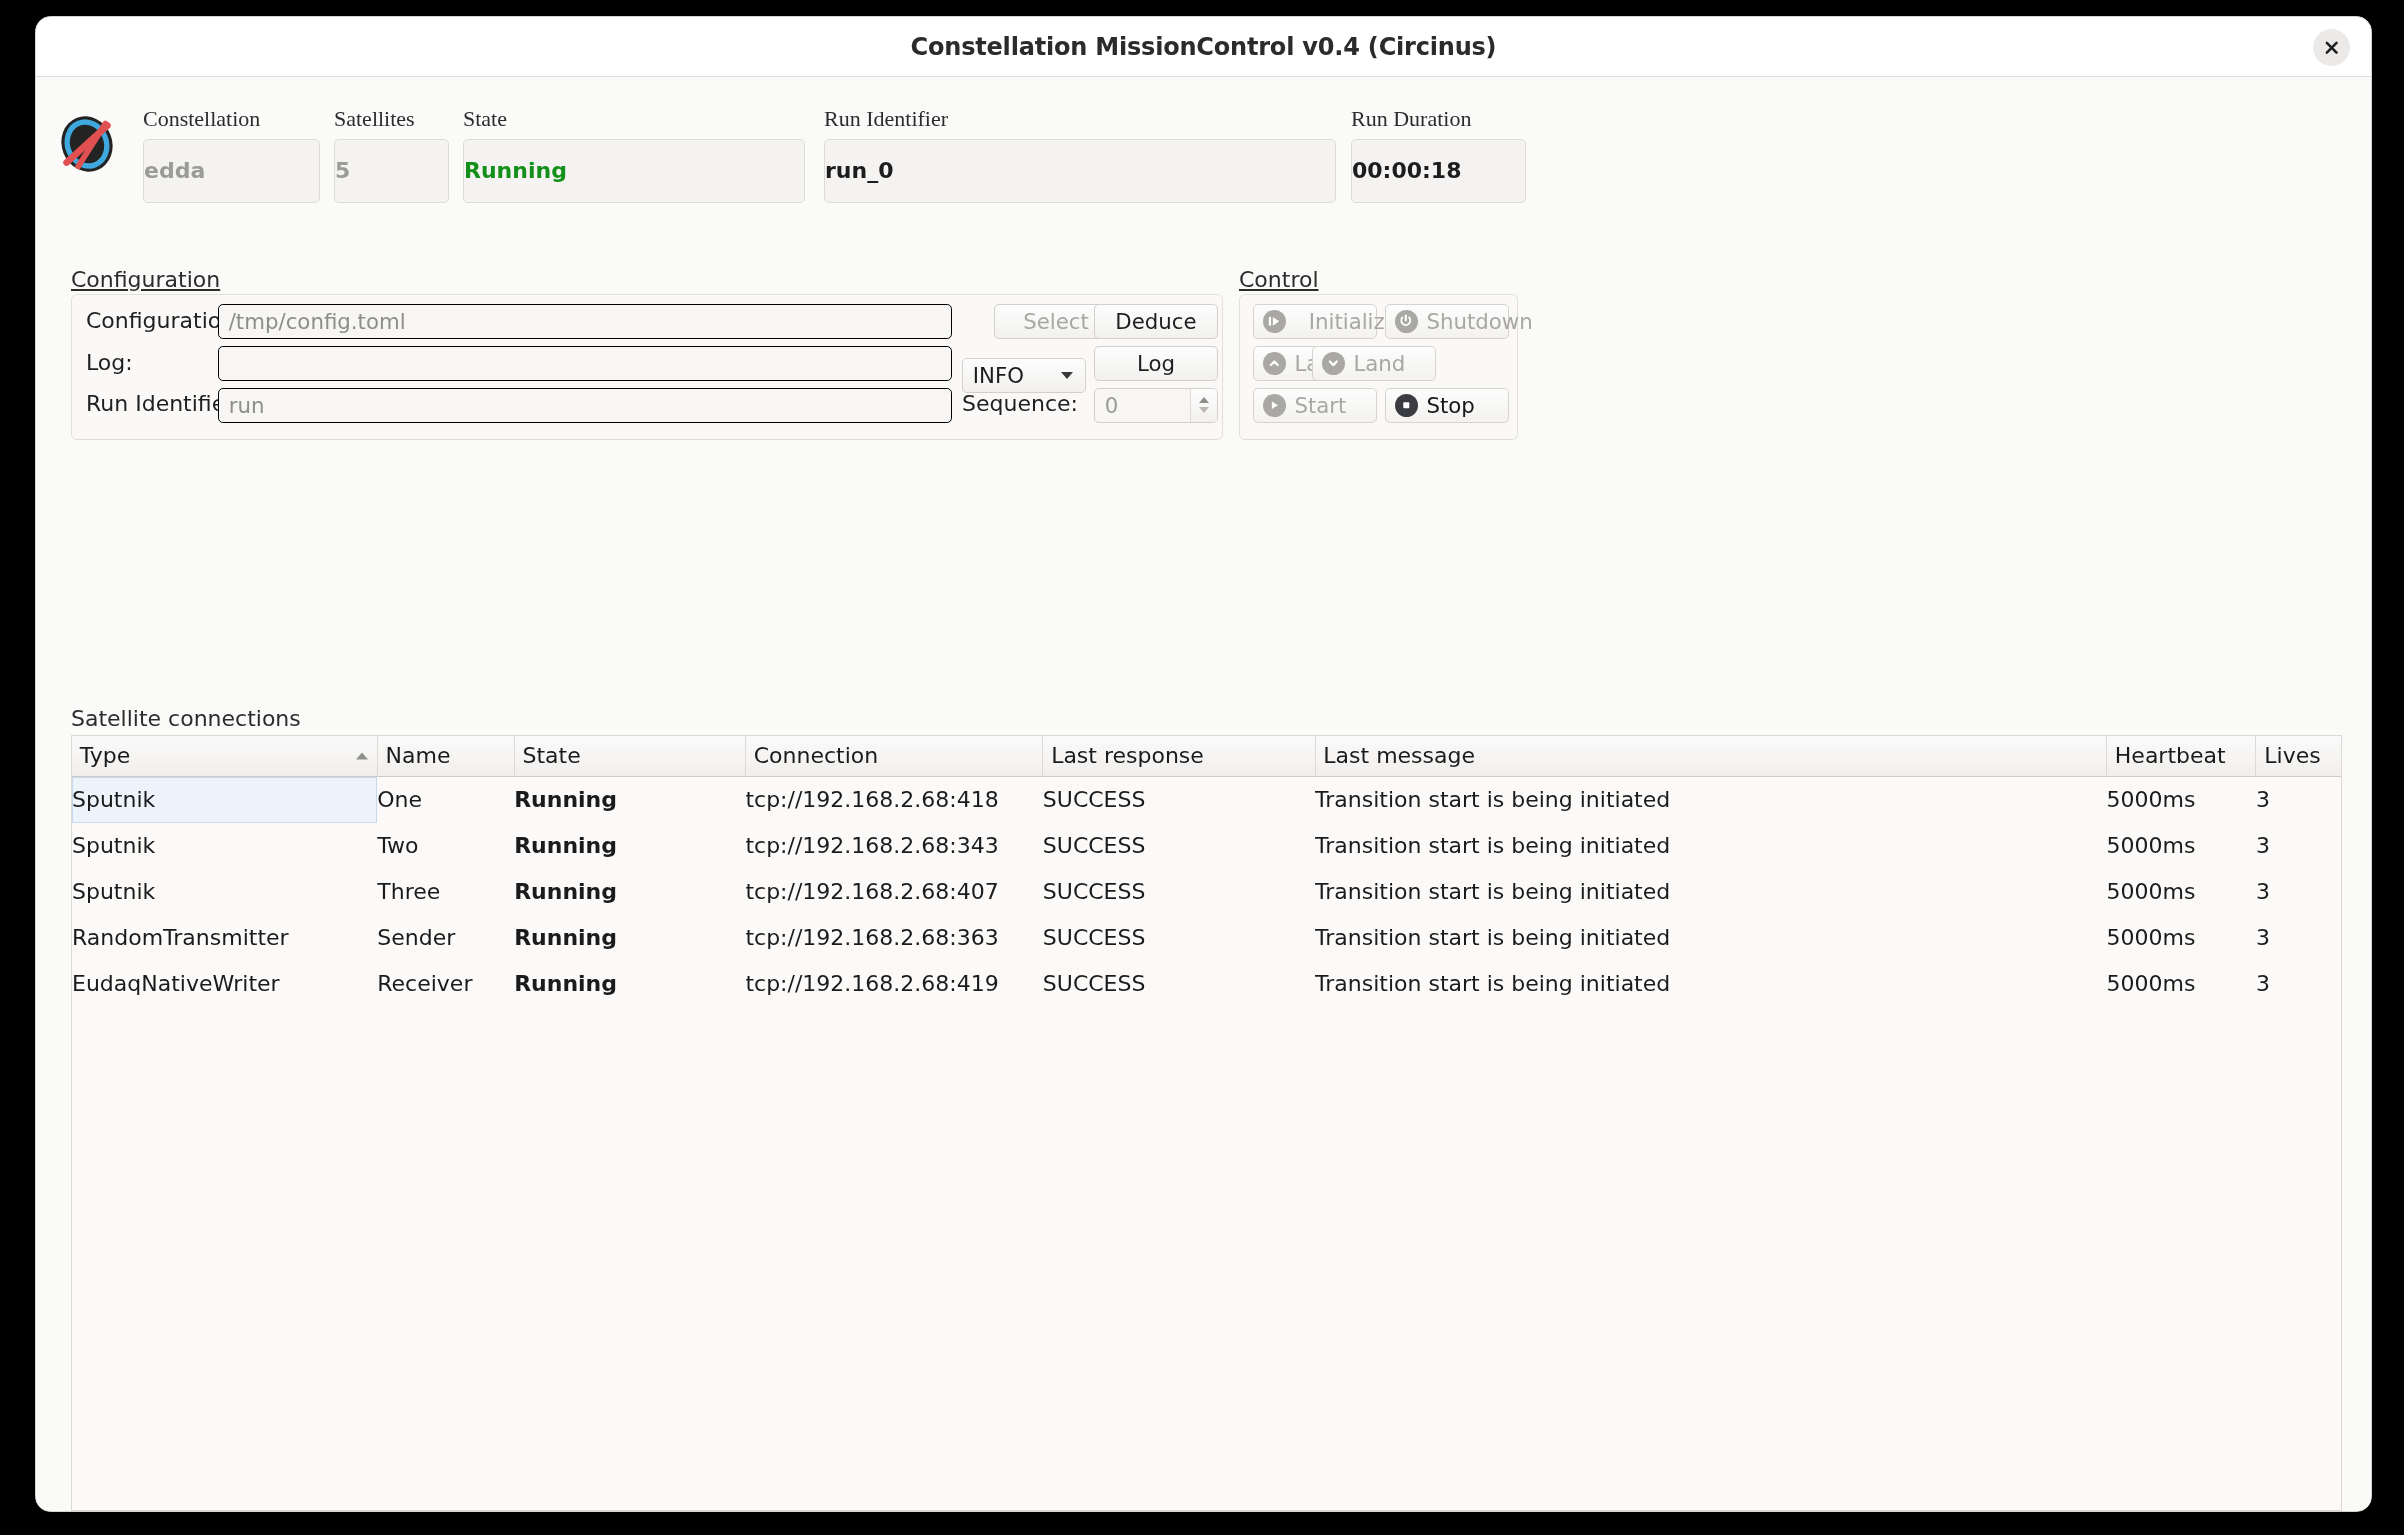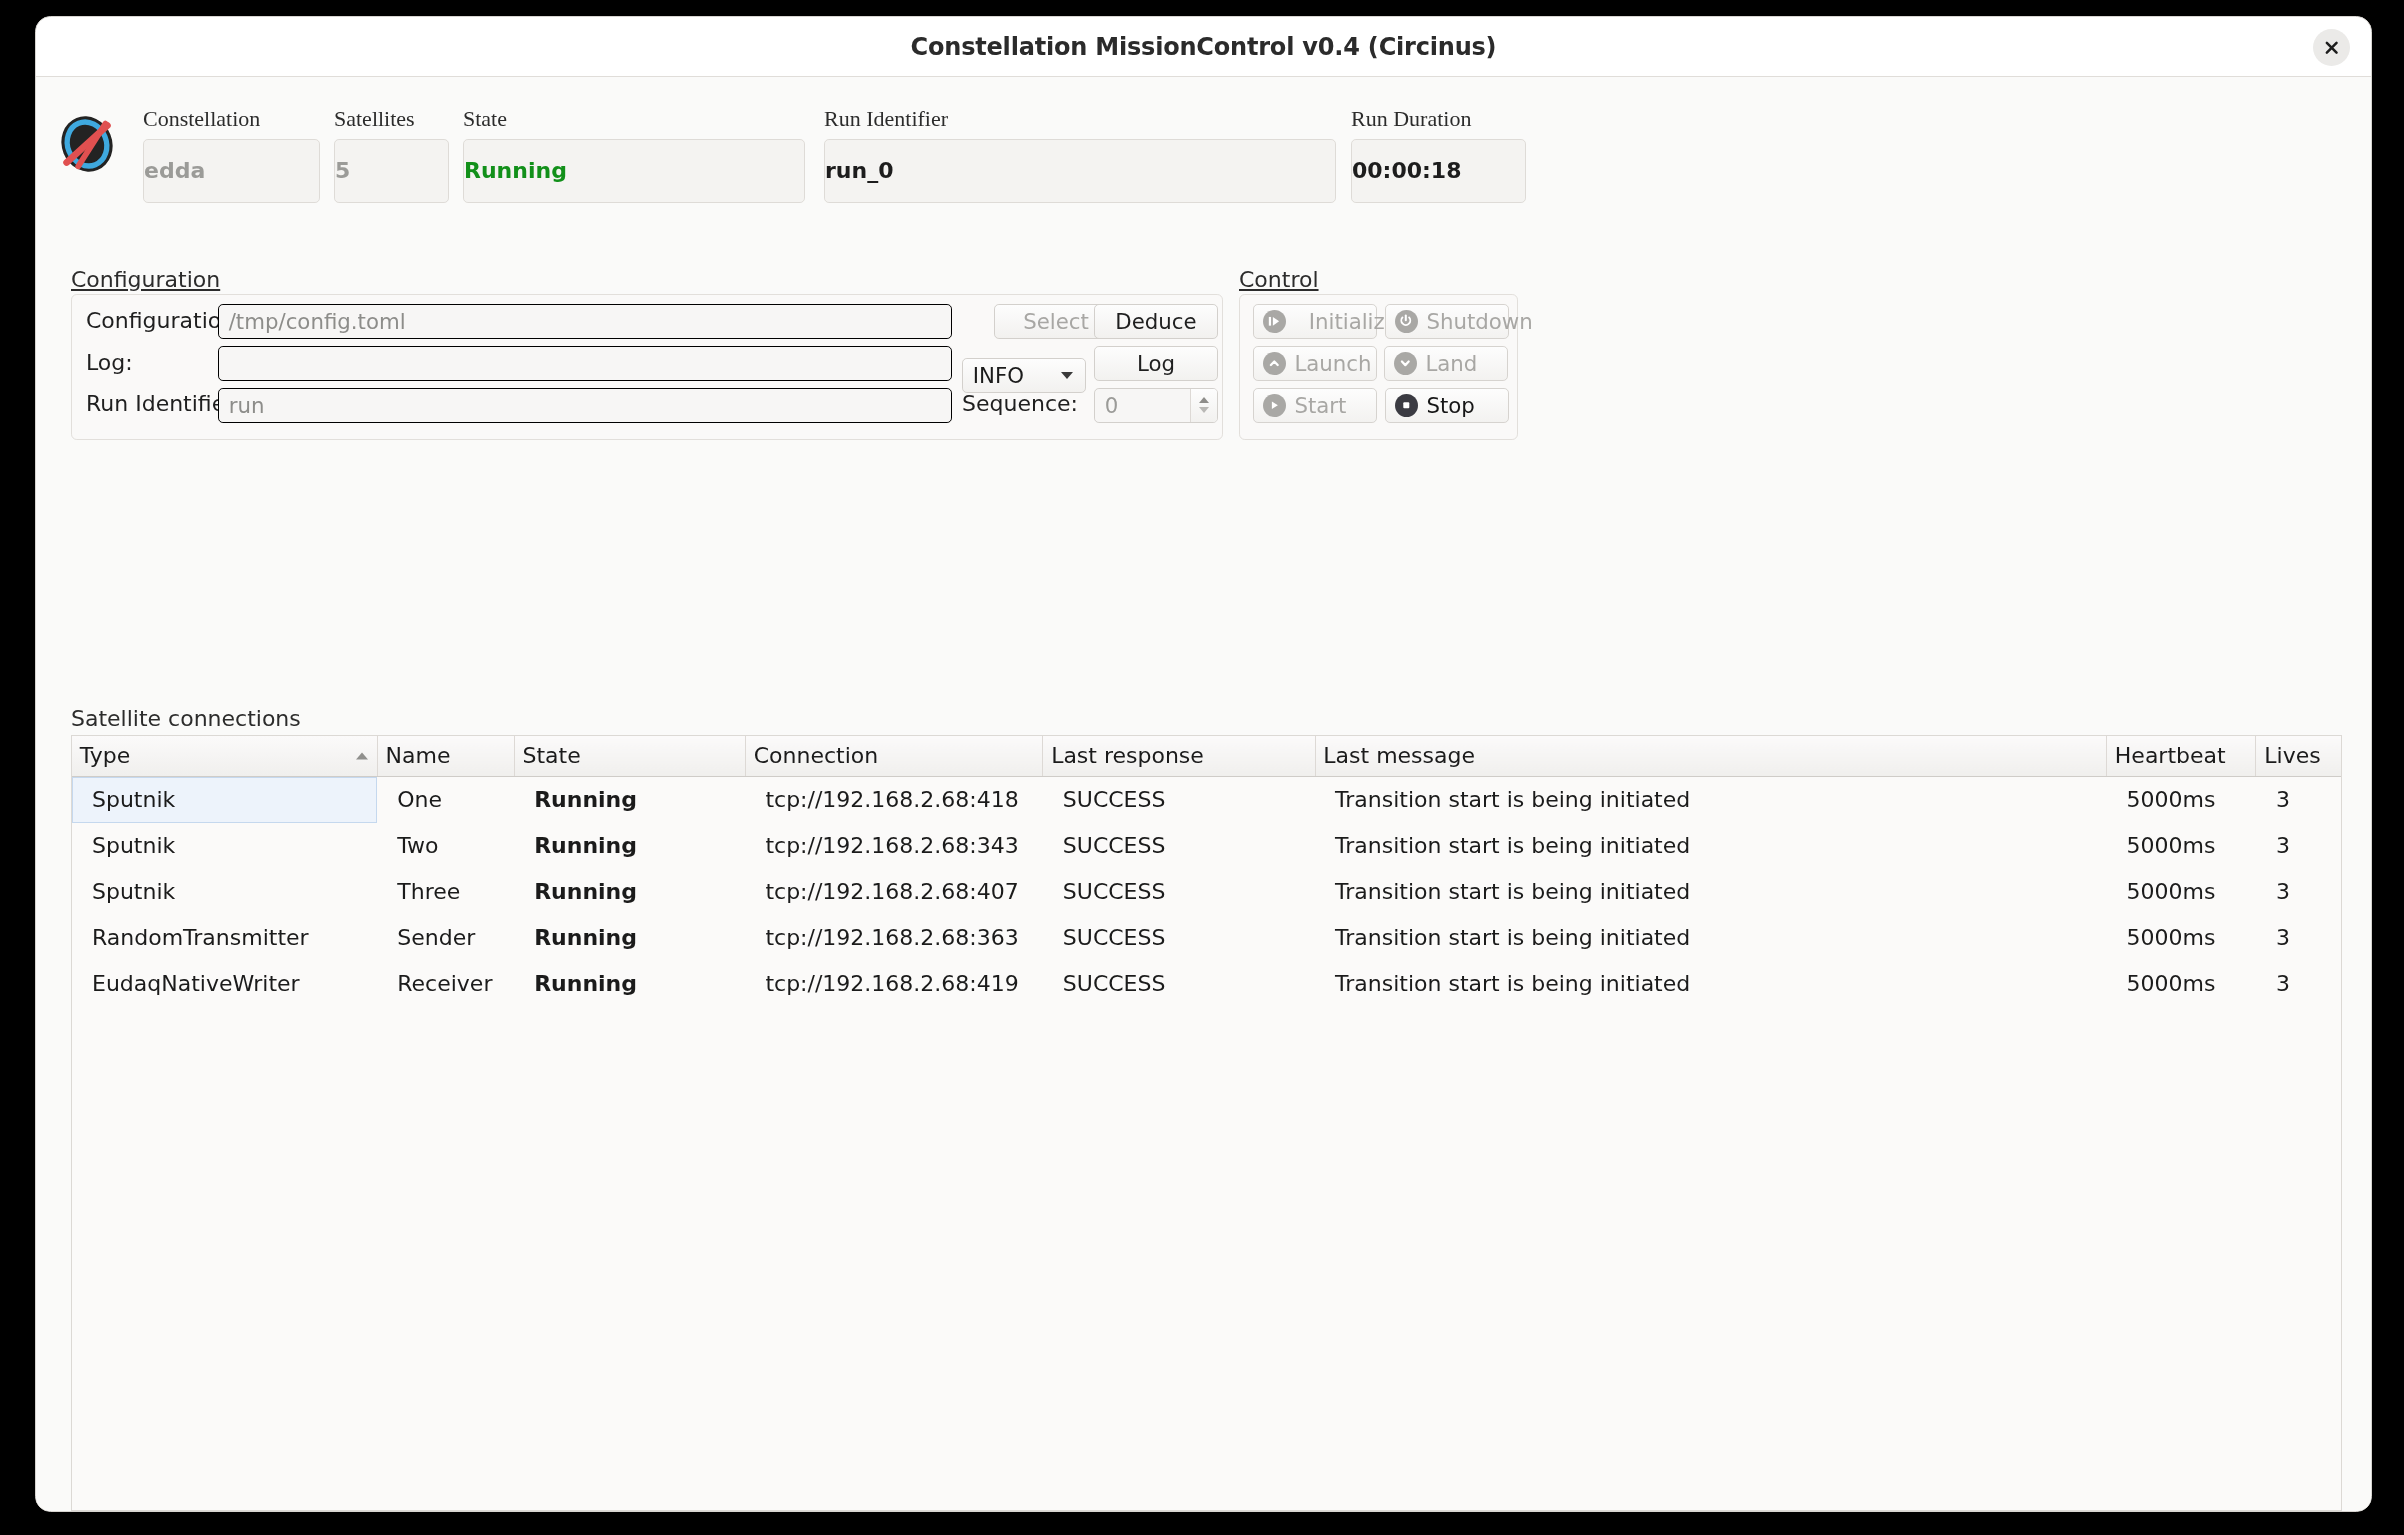--- a/index.html
+++ b/index.html
@@ -274,21 +274,21 @@
     position: absolute;
     right: 8.7px; top: 50%;
     transform: translateY(-50%);
     width:0;height:0;
     border-left:6.8px solid transparent;
     border-right:6.8px solid transparent;
     border-bottom:7.8px solid #90908d;
   }
   table.sat tbody td {
     height: 46px;
-    padding: 0 20px;
+    padding: 0 0;
     color: #1b1b1b;
     white-space: nowrap;
     overflow: hidden;
     text-overflow: clip;
     vertical-align: middle;
   }
   td.state-cell { color: #12901a; font-weight: bold; }
   td.resp-cell  { color: #2f9e2f; }
   td.num-cell   { text-align: left; }
   tr.selected td.sel-cell {
@@ -398,21 +398,21 @@
     </div>
 
     <div class="ctl-btn" style="left:1217px; top:269px;">
       <span class="ctl-icon">
         <svg width="12.6" height="12.6" viewBox="0 0 13 13">
             <path d="M3 8.3 L6.5 4.6 L10 8.3" stroke="#fff" stroke-width="2.3" fill="none" stroke-linecap="round" stroke-linejoin="round"></path>
           </svg>
       </span>
       <span>Launch</span>
     </div>
-    <div class="ctl-btn" style="left:1348px; top:269px;">
+    <div class="ctl-btn" style="left:1276px; top:269px;">
       <span class="ctl-icon">
         <svg width="12.6" height="12.6" viewBox="0 0 13 13">
             <path d="M3 4.7 L6.5 8.4 L10 4.7" stroke="#fff" stroke-width="2.3" fill="none" stroke-linecap="round" stroke-linejoin="round"></path>
           </svg>
       </span>
       <span>Land</span>
     </div>
 
     <div class="ctl-btn" style="left:1217px; top:311px;">
       <span class="ctl-icon">

